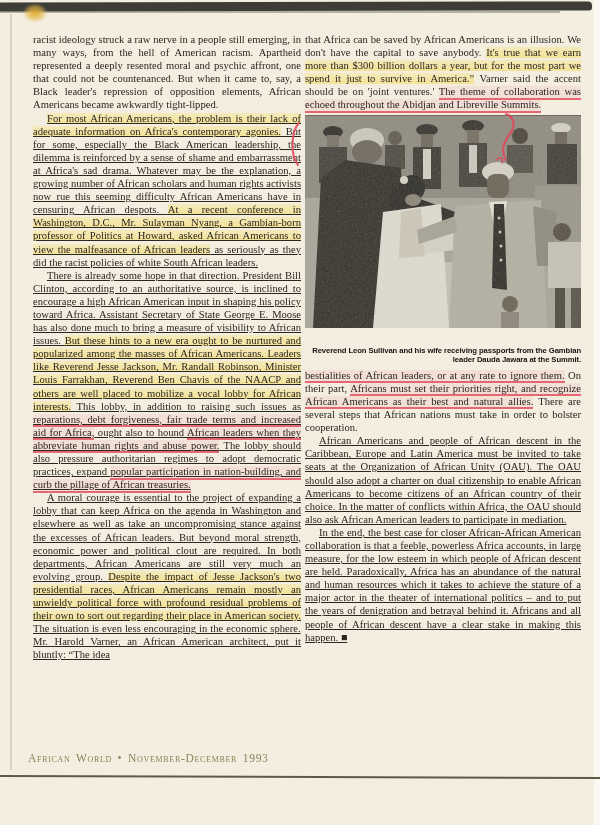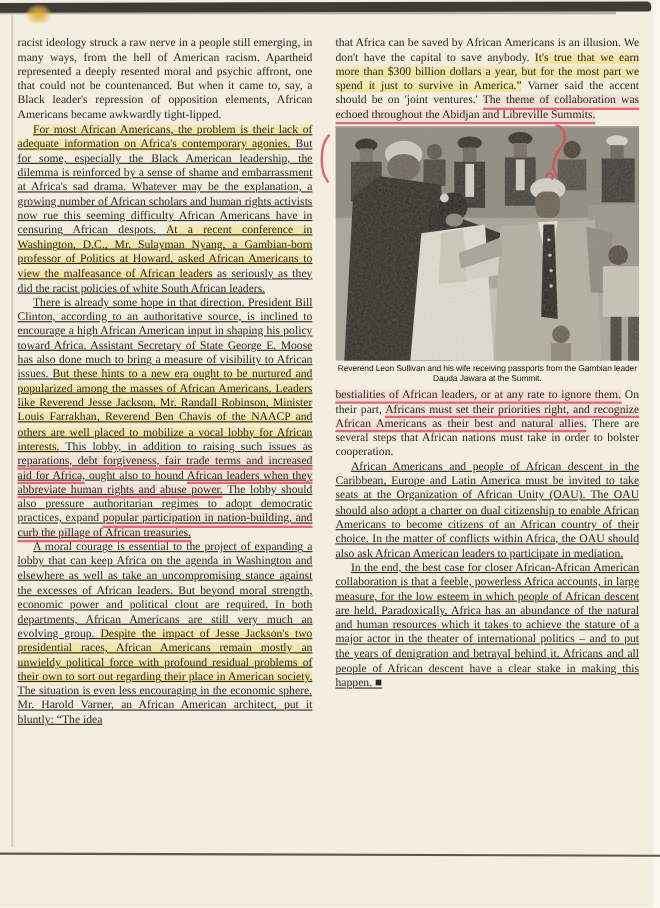--- a/index.html
+++ b/index.html
@@ -8,35 +8,35 @@
   .top-bar{position:absolute;top:2px;left:0;width:592px;height:9px;background:#3e3c37;
            border-radius:0 4px 3px 0;transform:rotate(-0.12deg);}
   .top-bar-shadow{position:absolute;top:11px;left:0;width:560px;height:2px;background:rgba(62,60,55,.35);}
   .smudge{position:absolute;left:18px;top:0px;width:34px;height:26px;
           background:radial-gradient(closest-side,#e0ab35 0%,rgba(228,185,72,.6) 45%,rgba(228,185,72,0) 75%);}
   .crease{position:absolute;left:10px;top:14px;width:2px;height:756px;background:rgba(158,148,118,.30);}
   .right-edge{position:absolute;right:0;top:0;width:6px;height:100%;background:#faf8f0;}
 
   .col{position:absolute;top:33px;font-size:10.6px;line-height:13.1px;color:#2a2620;
        text-align:justify;}
-  .col-left{left:16px;width:268px;}
+  .col-left{left:33px;width:268px;}
   .col-right{left:305px;width:276px;}
   .para{margin:0;}
   .para.indent{text-indent:14px;text-decoration:underline;}
   .plain{}
   .hl{background:linear-gradient(rgba(246,222,96,.28),rgba(243,216,88,.55));
       box-decoration-break:clone;-webkit-box-decoration-break:clone;}
   .ul{border-bottom:2px solid rgba(224,72,90,.8);background:rgba(236,120,145,.13);
       padding-bottom:.5px;box-decoration-break:clone;-webkit-box-decoration-break:clone;}
 
   .photo{margin:3px 0 4px 0;width:276px;}
   .photo svg{display:block;border-top:1px solid #6f6b62;}
-  .photo figcaption{font-family:"Liberation Sans", sans-serif;font-weight:400;
-      font-size:7.7px;line-height:9.6px;color:#16130f;margin-top:2px;letter-spacing:-0.1px;
-      text-align:center;}
+  .photo figcaption{font-family:"Liberation Sans", sans-serif;font-weight:700;
+      font-size:7.7px;line-height:9.6px;color:#16130f;margin-top:18px;letter-spacing:-0.1px;
+      text-align:right;}
 
   .pen{position:absolute;pointer-events:none;}
   .pen-open{left:288px;top:121px;}
   .pen-close{left:492px;top:110px;}
 
   .footer-text{position:absolute;left:28px;top:752px;font-variant:small-caps;
       font-size:11.5px;letter-spacing:.7px;word-spacing:2px;color:#8c8259;}
   .footer-rule{position:absolute;left:0;top:776px;width:600px;height:2px;background:#5f5a48;
       transform:rotate(0.18deg);}
 </style>
@@ -154,14 +154,15 @@
   </div>
 
   <svg class="pen pen-open" width="14" height="46" viewBox="0 0 14 46">
     <path d="M11,2 C3,10 2,34 10,44" stroke="#e0485a" stroke-width="2.2" fill="none" opacity="0.85" stroke-linecap="round"></path>
   </svg>
   <svg class="pen pen-close" width="26" height="56" viewBox="0 0 26 56">
     <path d="M14,4 C22,6 24,16 18,24 C12,32 8,40 14,50" stroke="#e0485a" stroke-width="2.2" fill="none" opacity="0.85" stroke-linecap="round"></path>
     <path d="M4,50 C8,46 12,48 10,53" stroke="#e0485a" stroke-width="1.8" fill="none" opacity="0.8" stroke-linecap="round"></path>
   </svg>
 
+  <div class="footer-text">African World • November-December 1993</div>
   <div class="footer-rule"></div>
 </div>
 
 </body></html>

